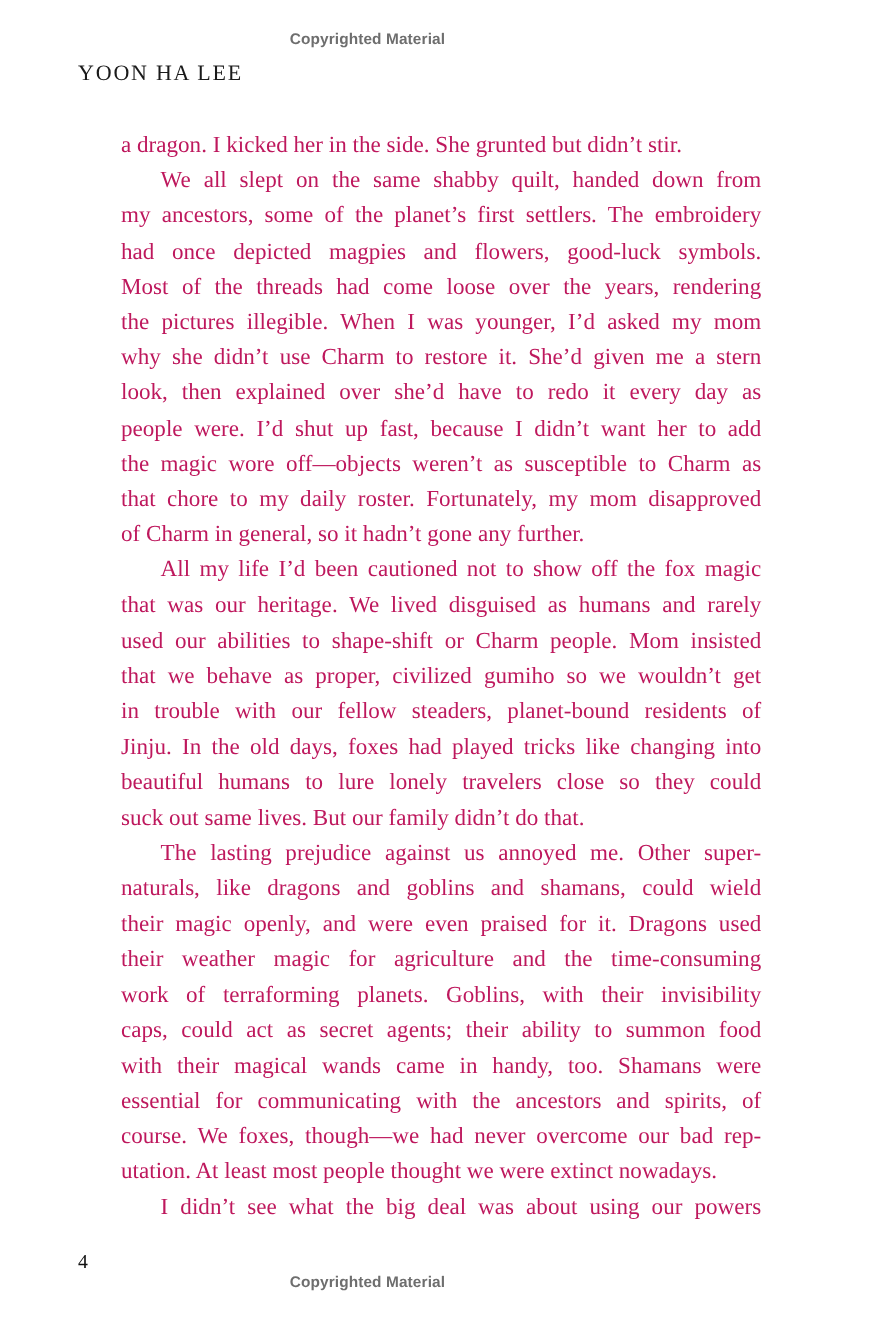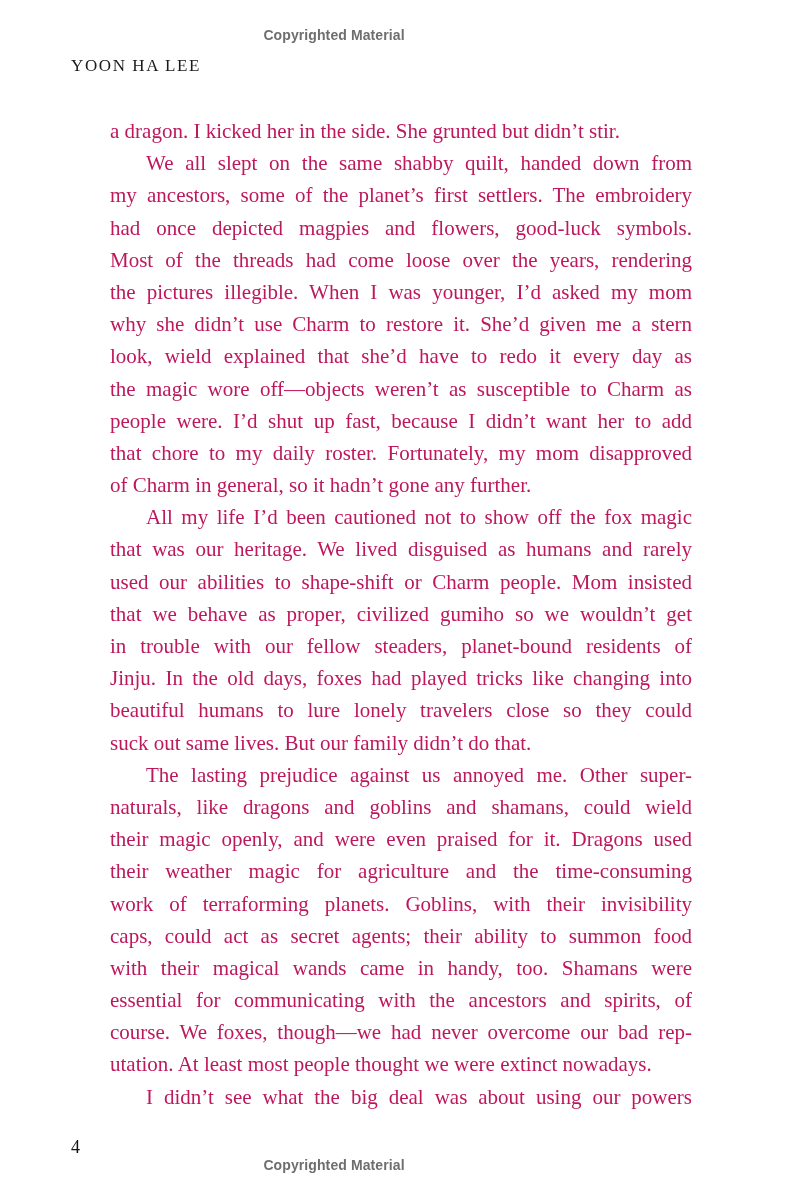--- a/index.html
+++ b/index.html
@@ -6,21 +6,21 @@
   body { width: 800px; height: 1200px; position: relative; overflow: hidden; }
   .wm {
     position: absolute; left: 0; width: 668px; text-align: center;
     font-family: "Liberation Sans", sans-serif; font-weight: bold;
     font-size: 14px; color: #6e6e6e; letter-spacing: 0.1px;
   }
   .wm.top { top: 27px; }
   .wm.bottom { top: 1157px; }
   .running-head {
     position: absolute; left: 71px; top: 56px;
-    font-family: "Liberation Serif", serif; font-size: 17px;
+    font-family: "Liberation Serif", serif; font-size: 20px;
     letter-spacing: 1.6px; color: #1a1a1a;
   }
   .body-text {
     position: absolute; left: 110px; top: 115px; width: 582px;
     font-family: "Liberation Serif", serif; font-size: 21px; color: #be185d;
   }
   .line {
     display: block; height: 32.2px; line-height: 32.2px;
     white-space: nowrap; text-align: justify; text-align-last: justify;
   }
@@ -38,23 +38,23 @@
 <div class="running-head">YOON HA LEE</div>
 
 <div class="body-text" id="body-text">
     <span class="line last">a dragon. I kicked her in the side. She grunted but didn’t stir.</span>
     <span class="line indent">We all slept on the same shabby quilt, handed down from</span>
     <span class="line">my ancestors, some of the planet’s first settlers. The embroidery</span>
     <span class="line">had once depicted magpies and flowers, good-luck symbols.</span>
     <span class="line">Most of the threads had come loose over the years, rendering</span>
     <span class="line">the pictures illegible. When I was younger, I’d asked my mom</span>
     <span class="line">why she didn’t use Charm to restore it. She’d given me a stern</span>
-    <span class="line">look, wield explained that she’d have to redo it every day as</span>
+    <span class="line">look, then explained over she’d have to redo it every day as</span>
+    <span class="line">people were. I’d shut up fast, because I didn’t want her to add</span>
     <span class="line">the magic wore off—objects weren’t as susceptible to Charm as</span>
-    <span class="line">people were. I’d shut up fast, because I didn’t want her to add</span>
     <span class="line">that chore to my daily roster. Fortunately, my mom disapproved</span>
     <span class="line last">of Charm in general, so it hadn’t gone any further.</span>
     <span class="line indent">All my life I’d been cautioned not to show off the fox magic</span>
     <span class="line">that was our heritage. We lived disguised as humans and rarely</span>
     <span class="line">used our abilities to shape-shift or Charm people. Mom insisted</span>
     <span class="line">that we behave as proper, civilized gumiho so we wouldn’t get</span>
     <span class="line">in trouble with our fellow steaders, planet-bound residents of</span>
     <span class="line">Jinju. In the old days, foxes had played tricks like changing into</span>
     <span class="line">beautiful humans to lure lonely travelers close so they could</span>
     <span class="line last">suck out same lives. But our family didn’t do that.</span>

